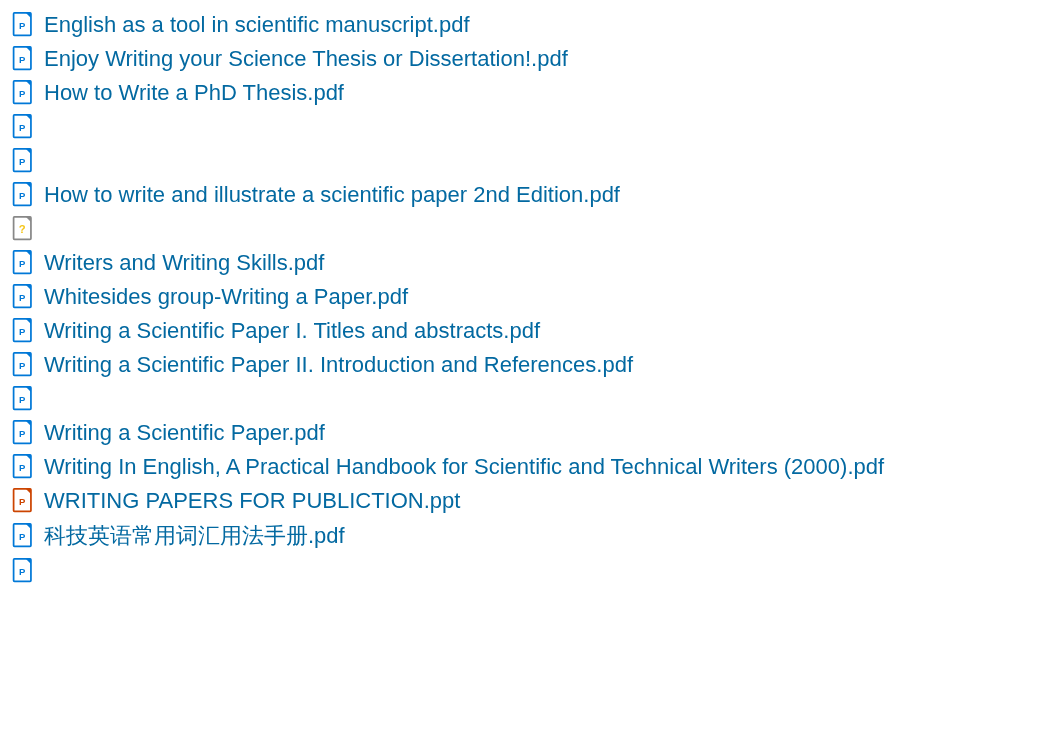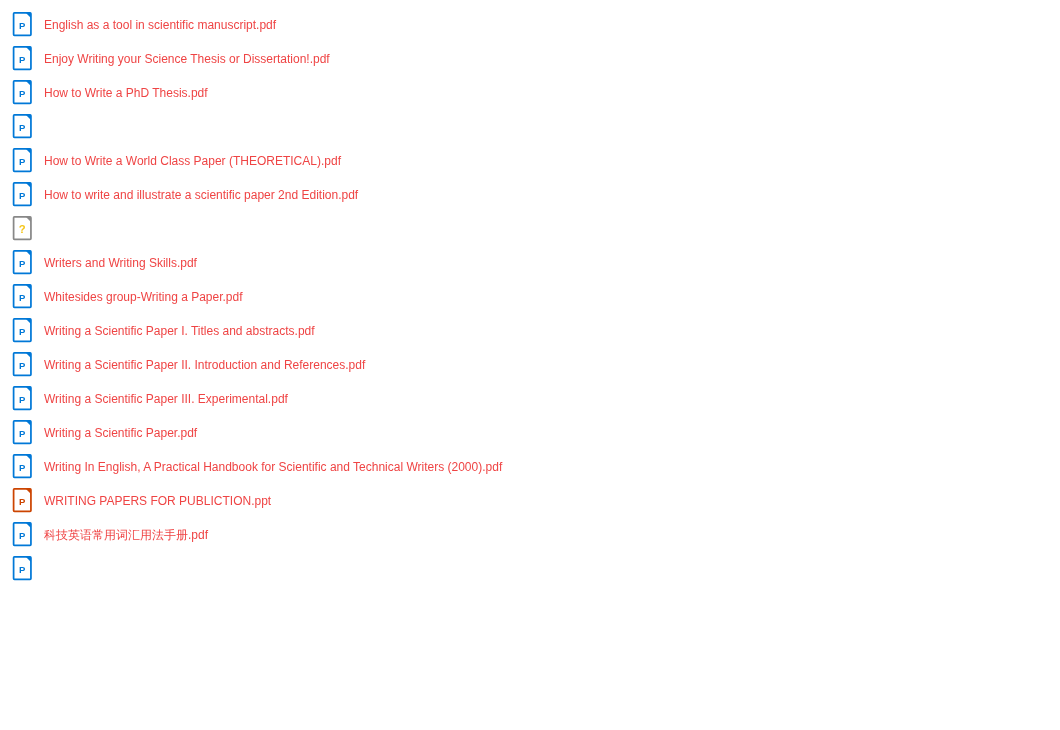--- a/index.html
+++ b/index.html
@@ -37,22 +37,22 @@
       height: 28px;
       margin-right: 6px;
       flex-shrink: 0;
       display: inline-flex;
       align-items: center;
       justify-content: center;
       position: relative;
     }
 
     .file-name {
-      font-size: 12px;
-      color: #ef4444;
+      font-size: 22px;
+      color: #0369a1;
     }
 
     
     .icon-svg {
       width: 26px;
       height: 26px;
     }
   </style>
 </head>
 <body>
@@ -98,21 +98,20 @@
       </span>
     </li>
     <li class="file-item">
       <span class="file-icon">
         <svg class="icon-svg" viewBox="0 0 26 30" xmlns="http://www.w3.org/2000/svg">
       <rect x="1" y="1" width="20" height="26" rx="1" ry="1" fill="white" stroke="#0078d7" stroke-width="2"></rect>
       <polygon points="15,1 21,1 21,7" fill="#0078d7"></polygon>
       <text x="11" y="20" font-size="11" font-weight="bold" fill="#0078d7" text-anchor="middle" font-family="Arial">P</text>
     </svg>
       </span>
-      <span class="file-name">How to Write a World Class Paper (THEORETICAL).pdf</span>
     </li>
     <li class="file-item">
       <span class="file-icon">
         <svg class="icon-svg" viewBox="0 0 26 30" xmlns="http://www.w3.org/2000/svg">
       <rect x="1" y="1" width="20" height="26" rx="1" ry="1" fill="white" stroke="#0078d7" stroke-width="2"></rect>
       <polygon points="15,1 21,1 21,7" fill="#0078d7"></polygon>
       <text x="11" y="20" font-size="11" font-weight="bold" fill="#0078d7" text-anchor="middle" font-family="Arial">P</text>
     </svg>
       </span>
       <span class="file-name">How to write and illustrate a scientific paper 2nd Edition.pdf</span>
@@ -167,21 +166,20 @@
       <span class="file-name">Writing a Scientific Paper II. Introduction and References.pdf</span>
     </li>
     <li class="file-item">
       <span class="file-icon">
         <svg class="icon-svg" viewBox="0 0 26 30" xmlns="http://www.w3.org/2000/svg">
       <rect x="1" y="1" width="20" height="26" rx="1" ry="1" fill="white" stroke="#0078d7" stroke-width="2"></rect>
       <polygon points="15,1 21,1 21,7" fill="#0078d7"></polygon>
       <text x="11" y="20" font-size="11" font-weight="bold" fill="#0078d7" text-anchor="middle" font-family="Arial">P</text>
     </svg>
       </span>
-      <span class="file-name">Writing a Scientific Paper III. Experimental.pdf</span>
     </li>
     <li class="file-item">
       <span class="file-icon">
         <svg class="icon-svg" viewBox="0 0 26 30" xmlns="http://www.w3.org/2000/svg">
       <rect x="1" y="1" width="20" height="26" rx="1" ry="1" fill="white" stroke="#0078d7" stroke-width="2"></rect>
       <polygon points="15,1 21,1 21,7" fill="#0078d7"></polygon>
       <text x="11" y="20" font-size="11" font-weight="bold" fill="#0078d7" text-anchor="middle" font-family="Arial">P</text>
     </svg>
       </span>
       <span class="file-name">Writing a Scientific Paper.pdf</span>

